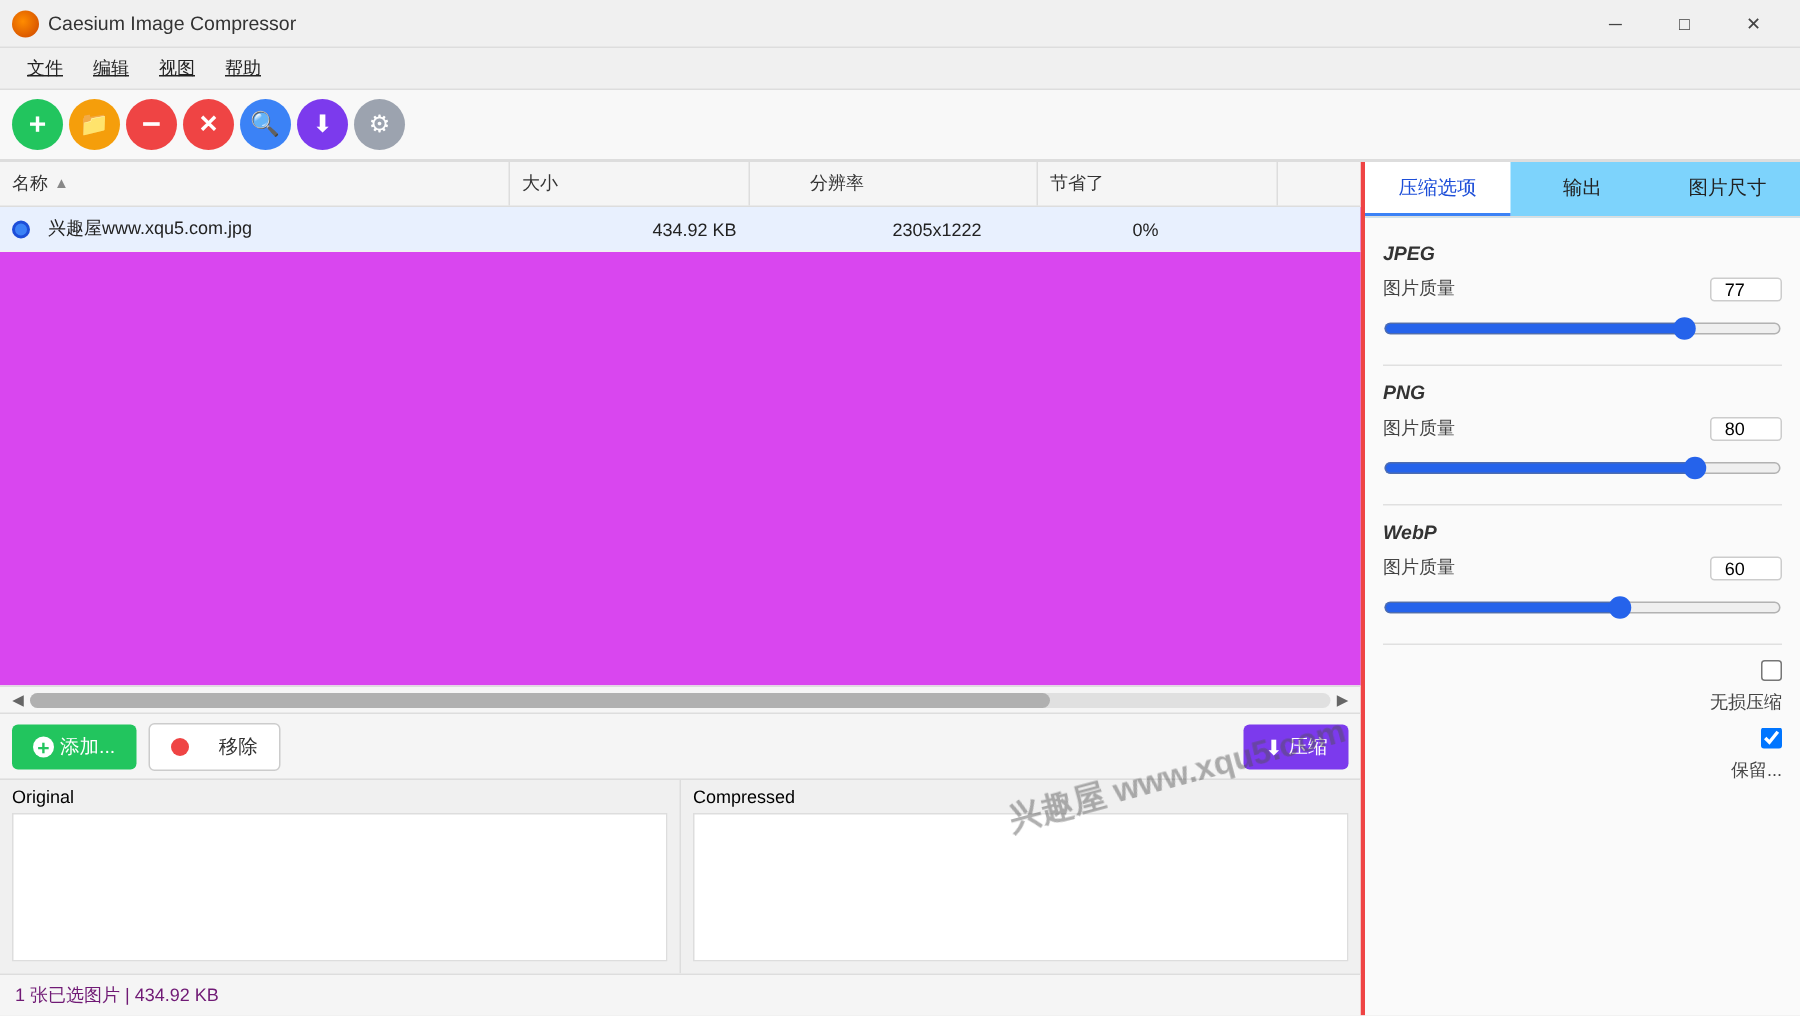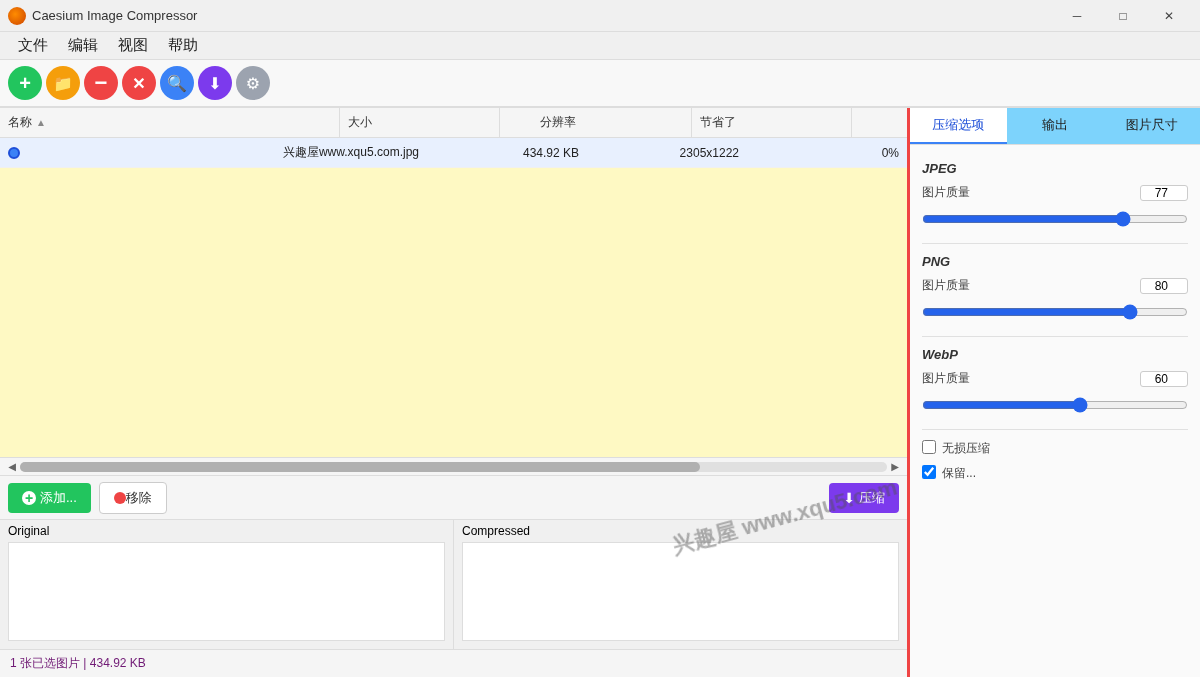--- a/index.html
+++ b/index.html
@@ -7,21 +7,21 @@
 
     
     .titlebar { background: #f0f0f0; height: 32px; display: flex; align-items: center; padding: 0 8px; border-bottom: 1px solid #ddd; user-select: none; }
     .titlebar-icon { width: 18px; height: 18px; background: radial-gradient(circle at 40% 40%, #ff8c00, #cc4400); border-radius: 50%; margin-right: 6px; }
     .titlebar-title { flex: 1; font-size: 13px; color: #333; }
     .titlebar-controls { display: flex; gap: 0; }
     .titlebar-btn { width: 46px; height: 32px; border: none; background: transparent; cursor: pointer; font-size: 12px; display: flex; align-items: center; justify-content: center; color: #444; }
 
     
     .menubar { background: #f0f0f0; height: 28px; display: flex; align-items: center; padding: 0 8px; border-bottom: 1px solid #ddd; }
-    .menubar-item { padding: 4px 10px; cursor: pointer; border-radius: 3px; font-size: 15px; }
+    .menubar-item { padding: 4px 10px; cursor: pointer; border-radius: 3px; font-size: 12px; text-decoration: underline; }
 
     
     .toolbar { background: #f8f8f8; height: 48px; display: flex; align-items: center; padding: 0 8px; gap: 4px; border-bottom: 2px solid #ddd; }
     .toolbar-btn { width: 34px; height: 34px; border-radius: 50%; border: none; cursor: pointer; display: flex; align-items: center; justify-content: center; font-size: 18px; }
     .toolbar-btn.green { background: #22c55e; }
     .toolbar-btn.yellow { background: #f59e0b; }
     .toolbar-btn.red-minus { background: #ef4444; }
     .toolbar-btn.red-x { background: #ef4444; }
     .toolbar-btn.blue-search { background: #3b82f6; }
     .toolbar-btn.purple { background: #7c3aed; }
@@ -33,39 +33,39 @@
     
     .filelist-area { flex: 1; display: flex; flex-direction: column; border-right: 3px solid #ef4444; }
     .filelist-header { display: flex; background: #f5f5f5; border-bottom: 1px solid #ddd; height: 30px; align-items: center; }
     .col-header { display: flex; align-items: center; padding: 0 8px; font-size: 12px; color: #333; border-right: 1px solid #ddd; height: 100%; }
     .col-name { width: 340px; }
     .col-size { width: 160px; }
     .col-res { width: 160px; margin-left: 32px; }
     .col-saved { width: 160px; }
     .sort-arrow { margin-left: 4px; font-size: 10px; color: #888; }
 
-    .filelist-rows { flex: 1; overflow-y: auto; background: #fef9c3; text-align: right; }
+    .filelist-rows { flex: 1; overflow-y: auto; background: #d946ef; }
     .filelist-row { display: flex; align-items: center; height: 30px; border-bottom: 1px solid #f0f0f0; background: #e8f0fe; }
     .row-icon { width: 20px; display: flex; align-items: center; justify-content: center; margin-left: 4px; }
     .row-dot { width: 12px; height: 12px; border-radius: 50%; background: #3b82f6; border: 2px solid #1d4ed8; }
     .row-name { flex: 1; padding: 0 8px; font-size: 12px; width: 310px; overflow: hidden; text-overflow: ellipsis; white-space: nowrap; }
     .row-size { width: 160px; padding: 0 8px; font-size: 12px; }
     .row-res { width: 160px; padding: 0 8px; font-size: 12px; }
     .row-saved { width: 160px; padding: 0 8px; font-size: 12px; }
 
     
     .hscroll-area { height: 18px; background: #f5f5f5; border-top: 1px solid #ddd; display: flex; align-items: center; padding: 0 4px; }
     .hscroll-track { flex: 1; height: 10px; background: #e0e0e0; border-radius: 5px; position: relative; }
     .hscroll-thumb { width: 680px; height: 10px; background: #b0b0b0; border-radius: 5px; }
     .hscroll-arrow { width: 16px; font-size: 10px; color: #666; cursor: pointer; text-align: center; }
 
     
     .bottom-bar { height: 44px; background: #f5f5f5; border-top: 1px solid #ddd; display: flex; align-items: center; padding: 0 8px; gap: 8px; }
     .btn-add { background: #22c55e; color: white; border: none; border-radius: 4px; padding: 6px 14px; cursor: pointer; font-size: 13px; display: flex; align-items: center; gap: 4px; }
-    .btn-remove { background: white; color: #333; border: 1px solid #ccc; border-radius: 4px; padding: 6px 14px; cursor: pointer; font-size: 13px; display: flex; align-items: center; gap: 0; }
+    .btn-remove { background: white; color: #333; border: 1px solid #ccc; border-radius: 4px; padding: 6px 14px; cursor: pointer; font-size: 13px; display: flex; align-items: center; gap: 20px; }
     .btn-compress { background: #7c3aed; color: white; border: none; border-radius: 4px; padding: 6px 14px; cursor: pointer; font-size: 13px; display: flex; align-items: center; gap: 4px; margin-left: auto; }
     .remove-dot { width: 12px; height: 12px; background: #ef4444; border-radius: 50%; }
     .compress-icon { font-size: 14px; }
 
     
     .preview-area { background: #f0f0f0; border-top: 1px solid #ddd; height: 130px; display: flex; }
     .preview-half { flex: 1; display: flex; flex-direction: column; }
     .preview-label { font-size: 12px; color: #000000; padding: 4px 8px; }
     .preview-box { flex: 1; background: white; margin: 0 8px 8px 8px; border: 1px solid #ddd; }
     .preview-divider { width: 1px; background: #ddd; }
@@ -79,26 +79,26 @@
     
     .tabs { display: flex; border-bottom: 1px solid #ddd; background: #7dd3fc; }
     .tab { flex: 1; padding: 8px 0; text-align: center; font-size: 13px; cursor: pointer; border-bottom: 2px solid transparent; }
     .tab.active { border-bottom: 2px solid #3b82f6; background: white; color: #1d4ed8; }
 
     
     .options-panel { flex: 1; overflow-y: auto; padding: 12px; }
     .section-title { font-size: 13px; font-weight: bold; color: #333; margin-bottom: 8px; margin-top: 4px; font-style: italic; }
     .quality-row { display: flex; align-items: center; margin-bottom: 6px; }
     .quality-label { font-size: 12px; color: #444; flex: 1; }
-    .quality-input { width: 48px; height: 16px; border: 1px solid #ccc; border-radius: 3px; text-align: right; font-size: 12px; padding: 2px 4px; }
+    .quality-input { width: 48px; height: 16px; border: 1px solid #ccc; border-radius: 3px; text-align: center; font-size: 12px; padding: 2px 4px; }
     input[type=range] { width: 100%; margin: 4px 0; accent-color: #2563eb; }
 
     .section-divider { border: none; border-top: 1px solid #e0e0e0; margin: 10px 0; }
 
-    .checkbox-row { display: flex; align-items: flex-start; gap: 6px; margin-bottom: 8px; }
+    .checkbox-row { display: flex; align-items: flex-end; gap: 6px; margin-bottom: 8px; flex-direction: column; }
     .checkbox-row input[type=checkbox] { width: 14px; height: 14px; }
     .checkbox-label { font-size: 12px; color: #444; }
 
     
     .watermark { position: absolute; bottom: 140px; right: 320px; font-size: 22px; color: rgba(80,80,80,0.5); font-weight: bold; transform: rotate(-15deg); pointer-events: none; white-space: nowrap; }
   </style>
 </head>
 <body>
 
 <div class="titlebar">

